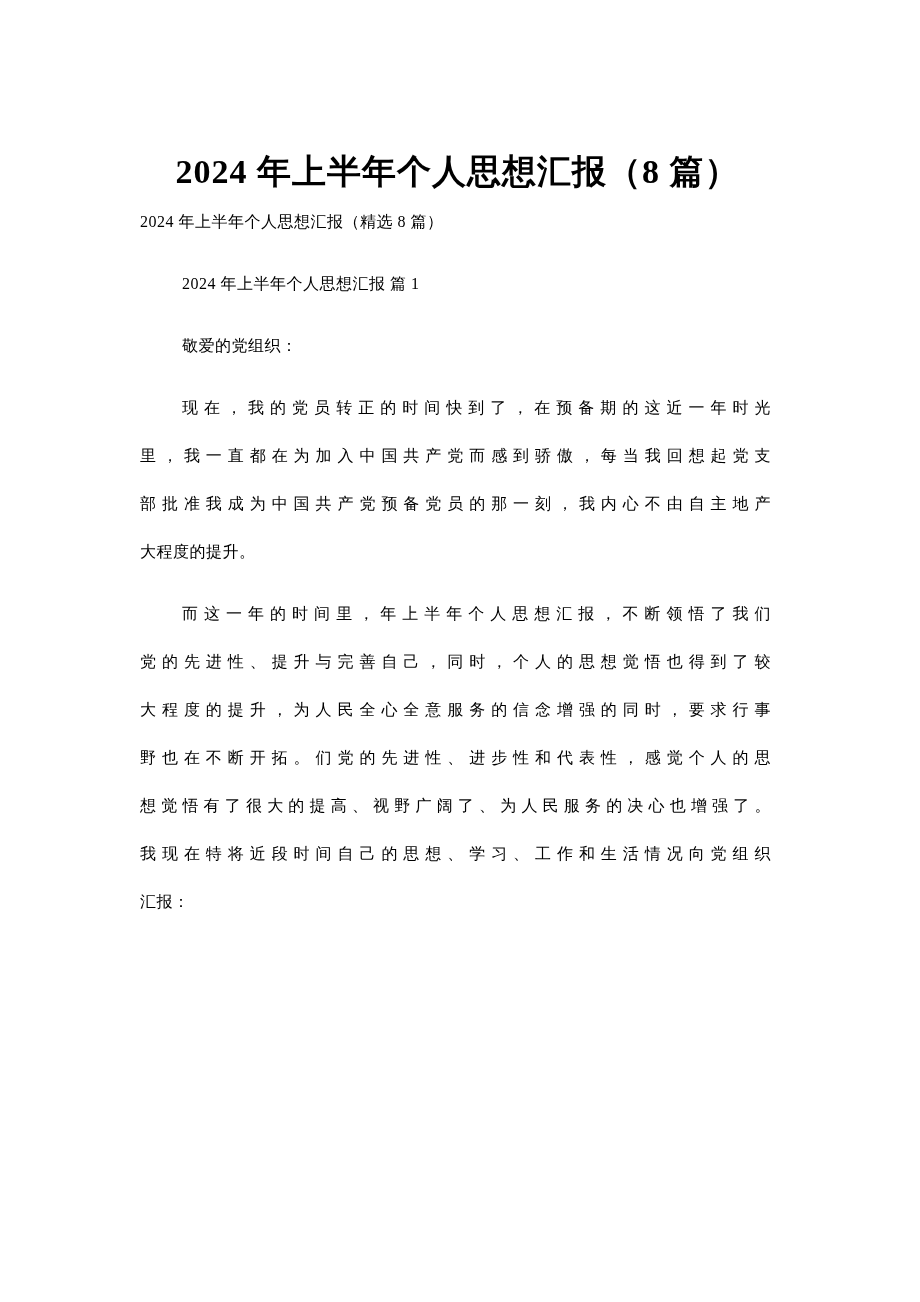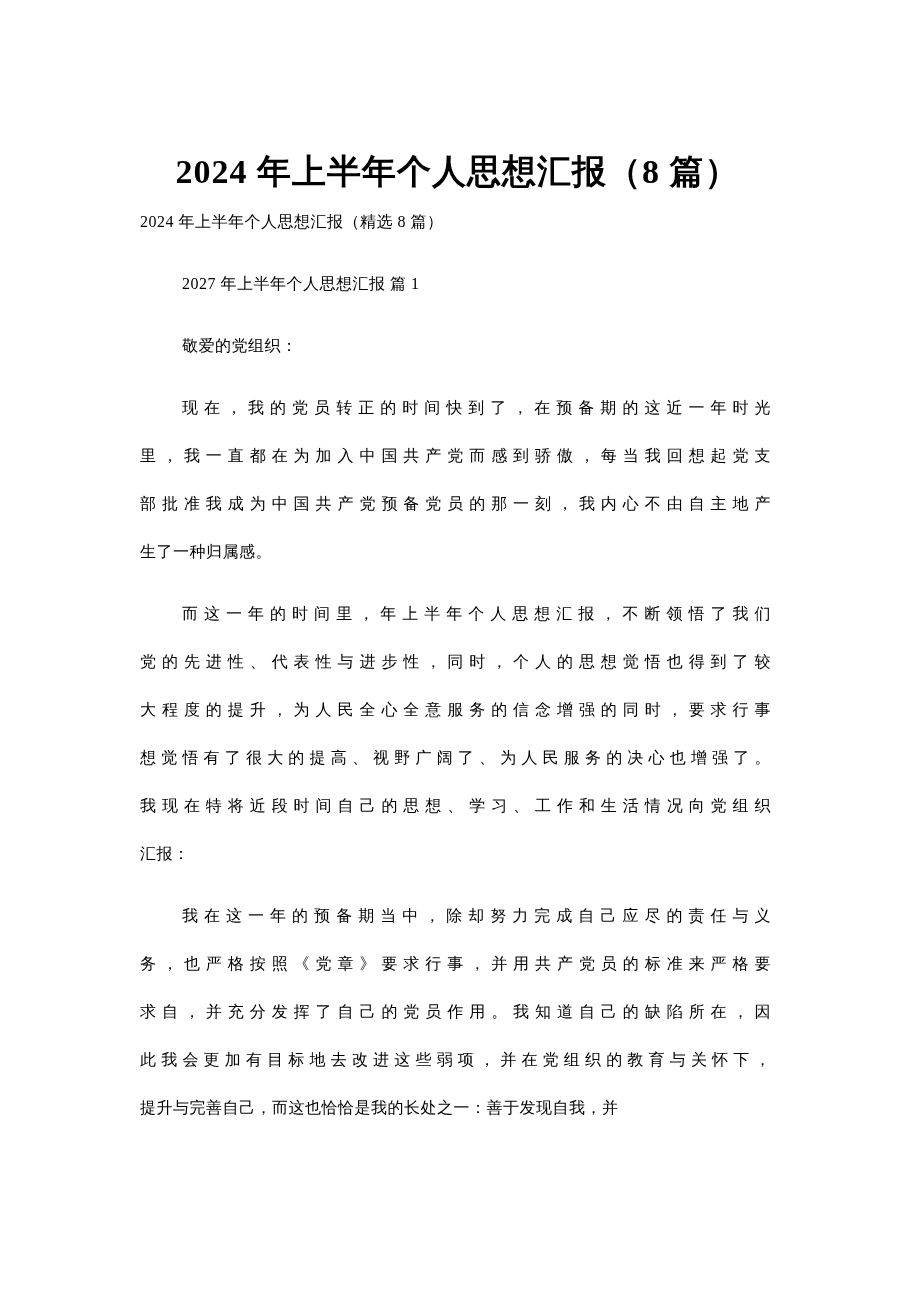--- a/index.html
+++ b/index.html
@@ -50,44 +50,38 @@
 
 <div class="page">
 
   <h1 class="doc-title">2024 年上半年个人思想汇报（8 篇）</h1>
 
   <div class="para">
     <div class="line last">2024 年上半年个人思想汇报（精选 8 篇）</div>
   </div>
 
   <div class="para">
-    <div class="line indent last">2027 年上半年个人思想汇报 篇 1</div>
+    <div class="line indent last">2024 年上半年个人思想汇报 篇 1</div>
   </div>
 
   <div class="para">
     <div class="line indent last">敬爱的党组织：</div>
   </div>
 
   <div class="para">
     <div class="line indent">现在，我的党员转正的时间快到了，在预备期的这近一年时光</div>
     <div class="line">里，我一直都在为加入中国共产党而感到骄傲，每当我回想起党支</div>
     <div class="line">部批准我成为中国共产党预备党员的那一刻，我内心不由自主地产</div>
-    <div class="line last">生了一种归属感。</div>
+    <div class="line last">大程度的提升。</div>
   </div>
 
   <div class="para">
     <div class="line indent">而这一年的时间里，年上半年个人思想汇报，不断领悟了我们</div>
-    <div class="line">党的先进性、代表性与进步性，同时，个人的思想觉悟也得到了较</div>
+    <div class="line">党的先进性、提升与完善自己，同时，个人的思想觉悟也得到了较</div>
     <div class="line">大程度的提升，为人民全心全意服务的信念增强的同时，要求行事</div>
+    <div class="line">野也在不断开拓。们党的先进性、进步性和代表性，感觉个人的思</div>
     <div class="line">想觉悟有了很大的提高、视野广阔了、为人民服务的决心也增强了。</div>
     <div class="line">我现在特将近段时间自己的思想、学习、工作和生活情况向党组织</div>
     <div class="line last">汇报：</div>
   </div>
 
-  <div class="para">
-    <div class="line indent">我在这一年的预备期当中，除却努力完成自己应尽的责任与义</div>
-    <div class="line">务，也严格按照《党章》要求行事，并用共产党员的标准来严格要</div>
-    <div class="line">求自，并充分发挥了自己的党员作用。我知道自己的缺陷所在，因</div>
-    <div class="line">此我会更加有目标地去改进这些弱项，并在党组织的教育与关怀下，</div>
-    <div class="line last">提升与完善自己，而这也恰恰是我的长处之一：善于发现自我，并</div>
-  </div>
 
 </div>
 
 </body></html>

